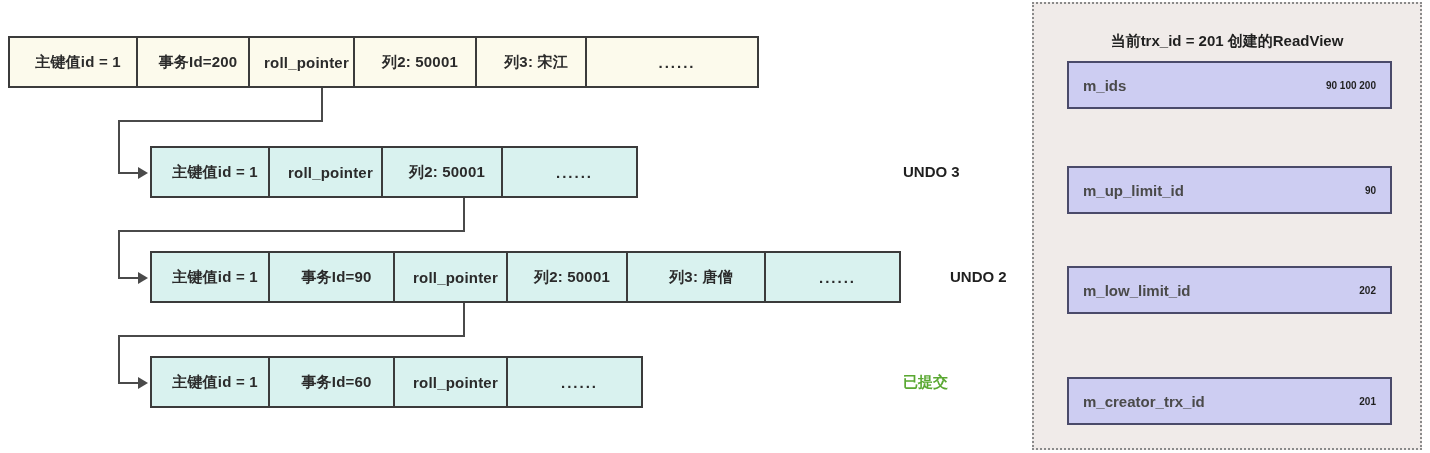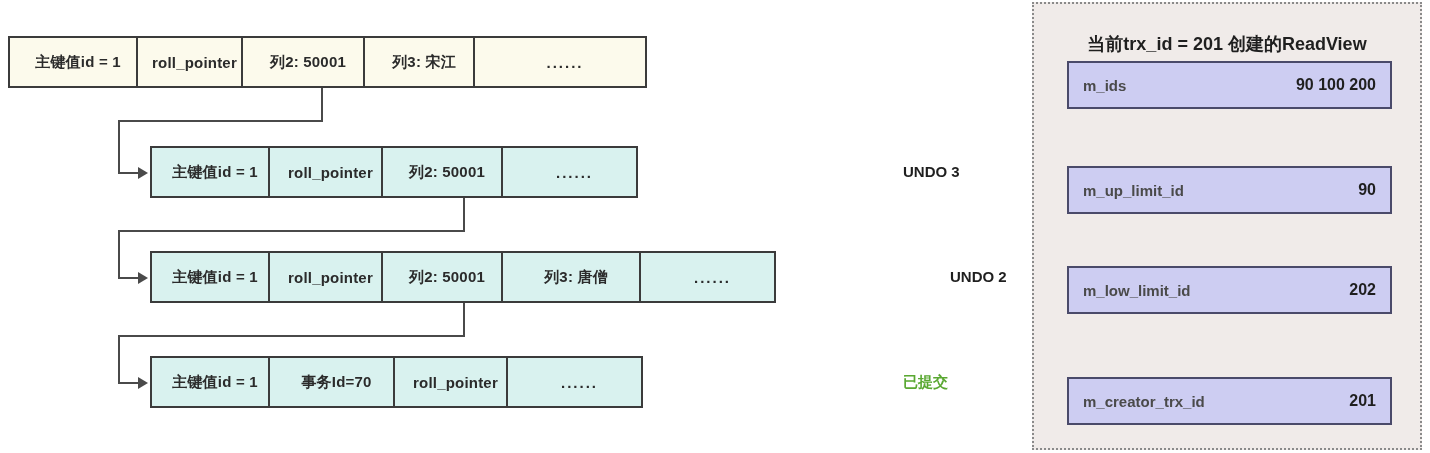--- a/index.html
+++ b/index.html
@@ -82,21 +82,21 @@
     width: 390px;
     height: 448px;
     background: #f0ebe9;
     border: 2px dotted #8a8a8a;
   }
   #readview-title {
     position: absolute;
     left: 0; right: 0;
     top: 28px;
     text-align: center;
-    font-size: 18px;
+    font-size: 15px;
     font-weight: bold;
     color: #1f1f1f;
   }
   .rv-field {
     position: absolute;
     left: 33px;
     width: 325px;
     height: 48px;
     background: #cdcdf2;
     border: 2px solid #4a4a6a;
@@ -105,56 +105,58 @@
     justify-content: space-between;
     padding: 0 14px;
   }
   .rv-key {
     font-size: 15px;
     font-weight: bold;
     color: #4a4a4a;
     white-space: nowrap;
   }
   .rv-val {
-    font-size: 16px;
+    font-size: 10px;
     font-weight: bold;
     color: #1f1f1f;
     white-space: nowrap;
   }
 </style>
 </head>
 <body>
 
 <div id="canvas">
 
   <div class="record-row row-current" id="current-record" style="left:8px; top:36px;">
       <div class="cell" style="width: 128px;">主键值id = 1</div>
+      <div class="cell" style="width: 112px;">事务Id=200</div>
       <div class="cell" style="width: 105px;">roll_pointer</div>
       <div class="cell" style="width: 122px;">列2: 50001</div>
       <div class="cell" style="width: 110px;">列3: 宋江</div>
       <div class="cell ellipsis" style="width: 170px;">......</div>
     </div>
 
   <div id="undo-rows">
       <div class="record-row row-undo" style="left: 150px; top: 146px;">
         <div class="cell" style="width: 118px;">主键值id = 1</div>
         <div class="cell" style="width: 113px;">roll_pointer</div>
         <div class="cell" style="width: 120px;">列2: 50001</div>
         <div class="cell ellipsis" style="width: 133px;">......</div>
       </div>
       <div class="record-row row-undo" style="left: 150px; top: 251px;">
         <div class="cell" style="width: 118px;">主键值id = 1</div>
+        <div class="cell" style="width: 125px;">事务Id=90</div>
         <div class="cell" style="width: 113px;">roll_pointer</div>
         <div class="cell" style="width: 120px;">列2: 50001</div>
         <div class="cell" style="width: 138px;">列3: 唐僧</div>
         <div class="cell ellipsis" style="width: 133px;">......</div>
       </div>
       <div class="record-row row-undo" style="left: 150px; top: 356px;">
         <div class="cell" style="width: 118px;">主键值id = 1</div>
-        <div class="cell" style="width: 125px;">事务Id=70</div>
+        <div class="cell" style="width: 125px;">事务Id=60</div>
         <div class="cell" style="width: 113px;">roll_pointer</div>
         <div class="cell ellipsis" style="width: 133px;">......</div>
       </div>
     </div>
 
   <div id="connectors">
       <div class="conn">
         <div class="seg-v" style="left: 321px; top: 88px; height: 32px;"></div>
         <div class="seg-h" style="left: 118px; top: 120px; width: 205px;"></div>
         <div class="seg-v" style="left: 118px; top: 120px; height: 52px;"></div>

